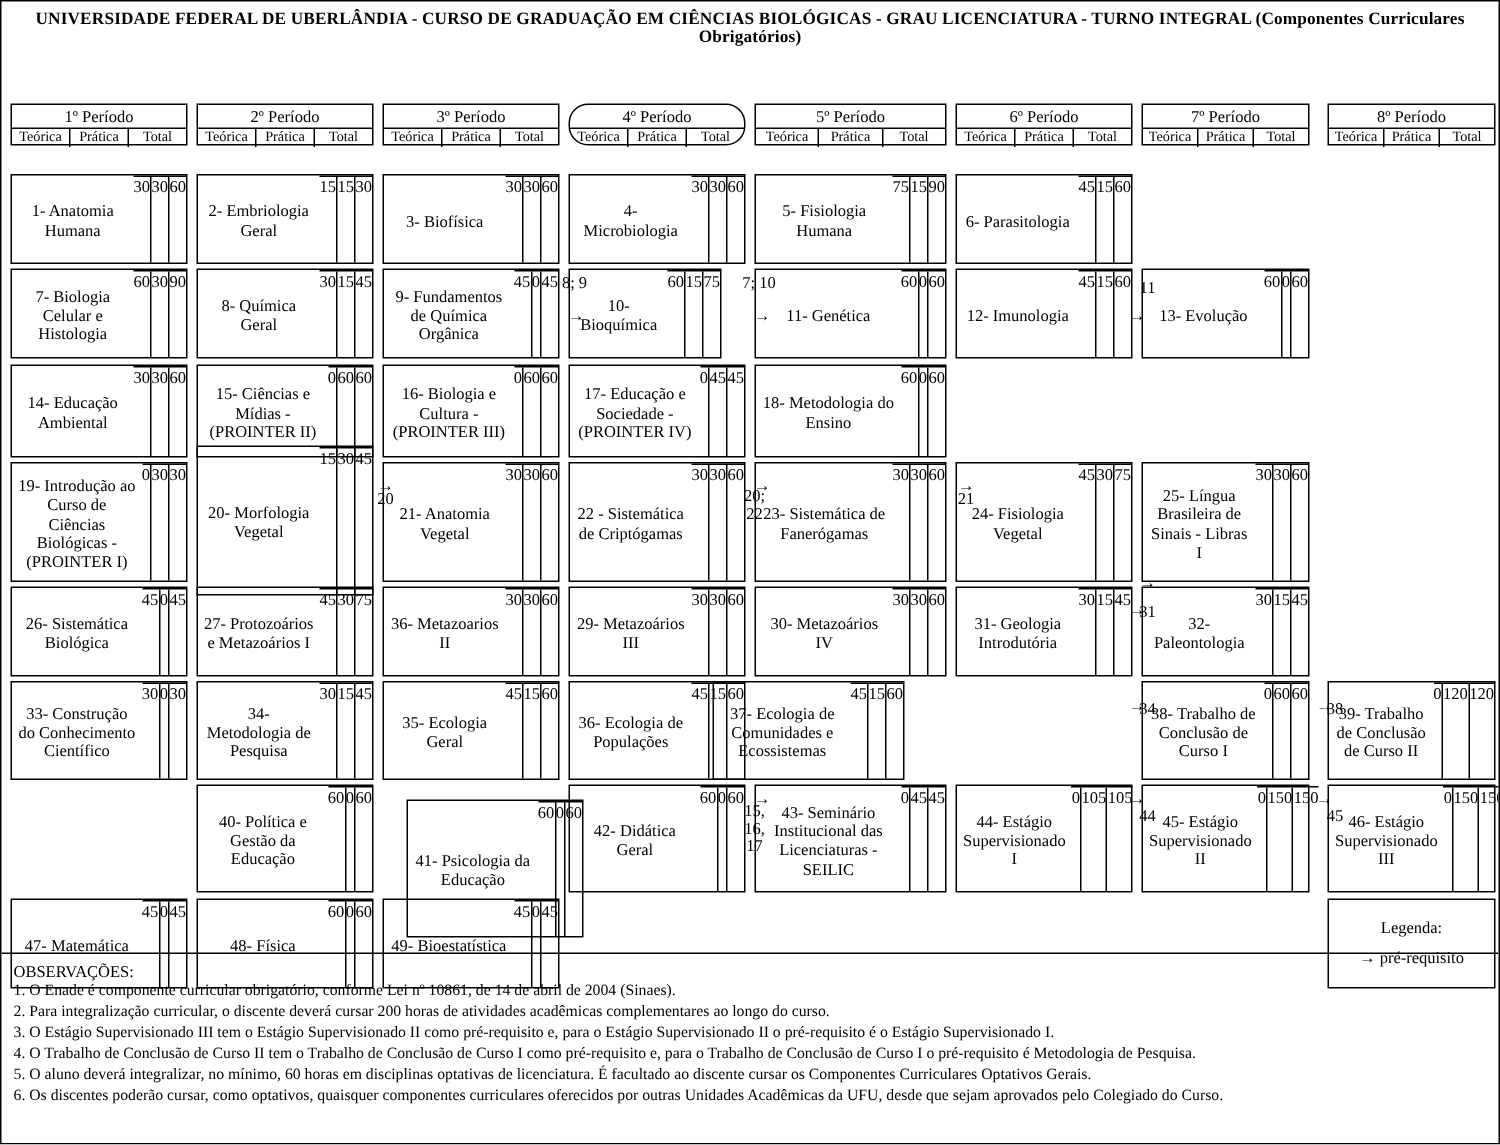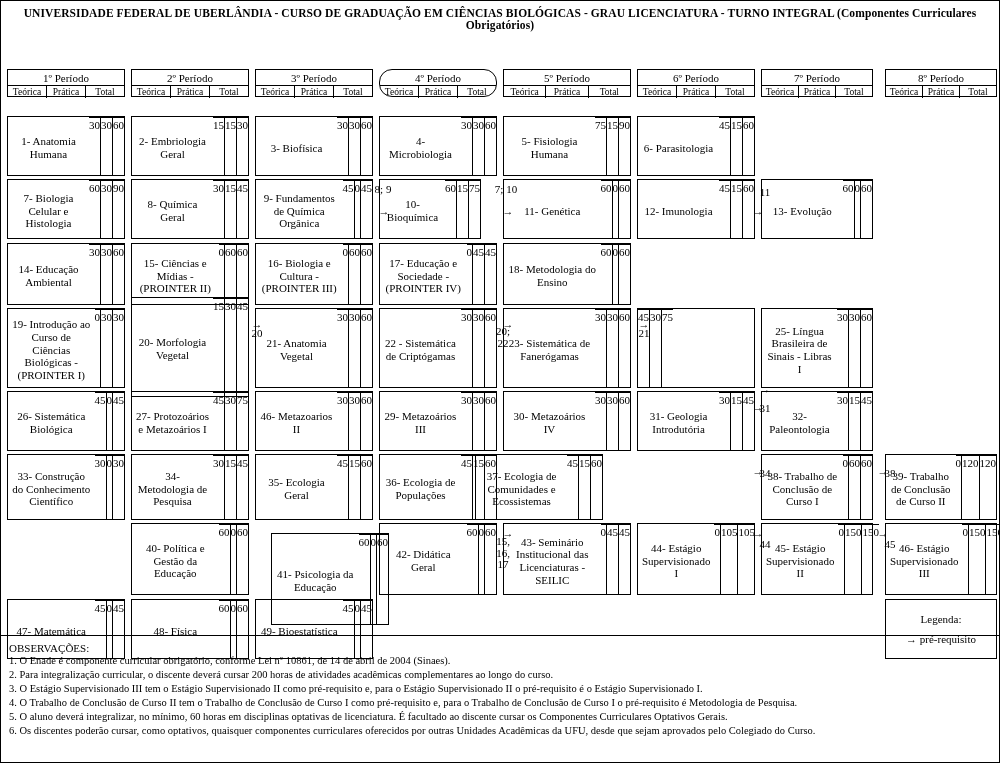--- a/index.html
+++ b/index.html
@@ -274,20 +274,21 @@
       </div>
       <div class="cardbox" style="left: 502px; top: 272px; width: 128px; height: 80px;">
         <div class="name">23- Sistemática de Fanerógamas</div>
         <div class="hours">
           <div class="h">30</div>
           <div class="h">30</div>
           <div class="h">60</div>
         </div>
       </div>
       <div class="cardbox" style="left: 636px; top: 272px; width: 118px; height: 80px;">
+        <div class="name">24- Fisiologia Vegetal</div>
         <div class="hours">
           <div class="h">45</div>
           <div class="h">30</div>
           <div class="h">75</div>
         </div>
       </div>
       <div class="cardbox" style="left: 760px; top: 272px; width: 112px; height: 80px;">
         <div class="name">25- Língua Brasileira de Sinais - Libras I</div>
         <div class="hours">
           <div class="h">30</div>
@@ -305,21 +306,21 @@
       </div>
       <div class="cardbox" style="left: 130px; top: 355px; width: 118px; height: 60px;">
         <div class="name">27- Protozoários e Metazoários I</div>
         <div class="hours">
           <div class="h">45</div>
           <div class="h">30</div>
           <div class="h">75</div>
         </div>
       </div>
       <div class="cardbox" style="left: 254px; top: 355px; width: 118px; height: 60px;">
-        <div class="name">46- Metazoarios II</div>
+        <div class="name">36- Metazoarios II</div>
         <div class="hours">
           <div class="h">30</div>
           <div class="h">30</div>
           <div class="h">60</div>
         </div>
       </div>
       <div class="cardbox" style="left: 378px; top: 355px; width: 118px; height: 60px;">
         <div class="name">29- Metazoários III</div>
         <div class="hours">
           <div class="h">30</div>

